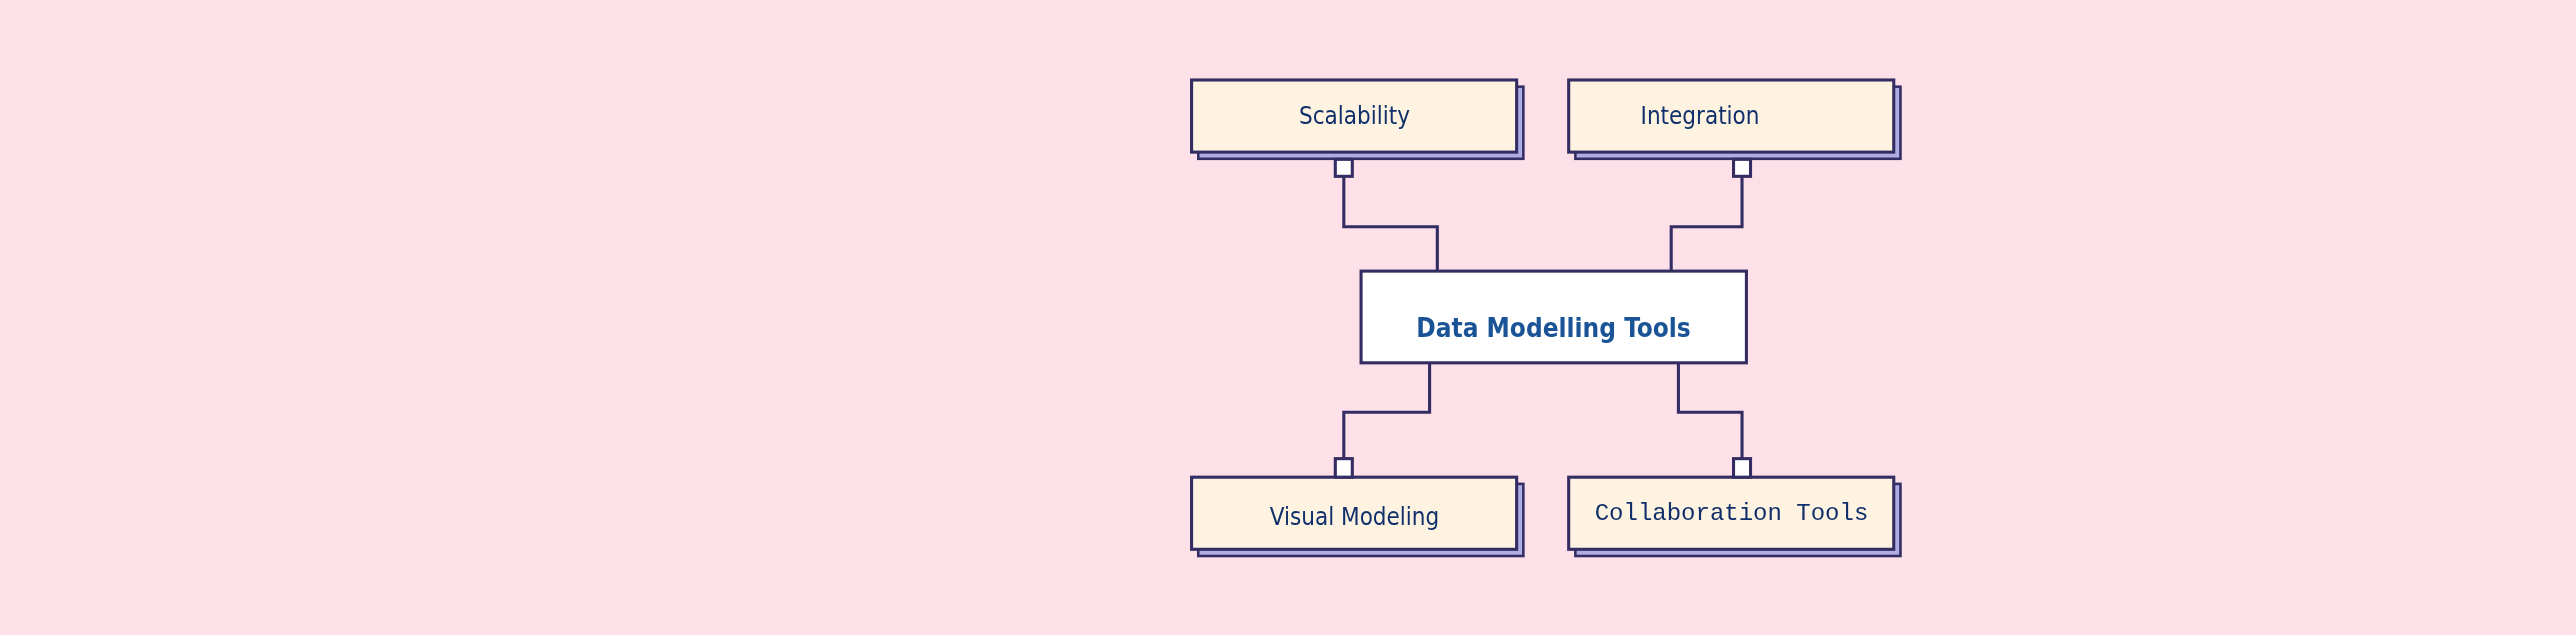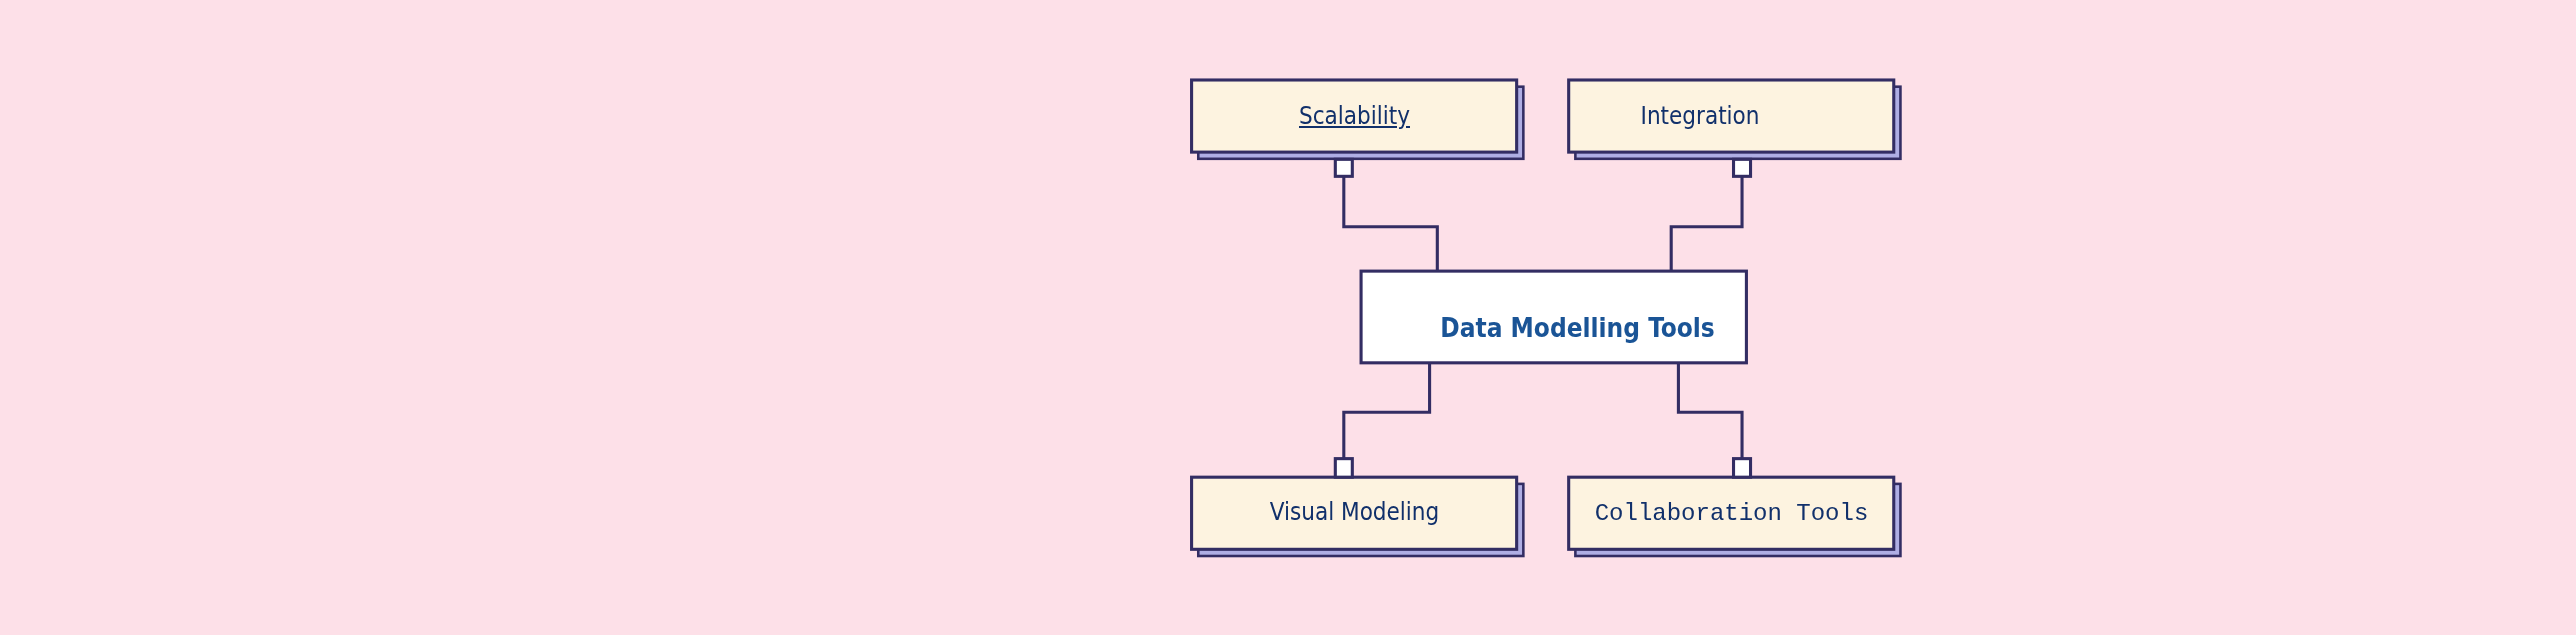--- a/index.html
+++ b/index.html
@@ -122,22 +122,22 @@
 
   <g>
     <rect x="2592" y="309" width="33" height="33" fill="#ffffff" stroke="#332d63" stroke-width="6"></rect>
     <rect x="3365" y="309" width="33" height="33" fill="#ffffff" stroke="#332d63" stroke-width="6"></rect>
     <rect x="2592" y="890" width="33" height="36" fill="#ffffff" stroke="#332d63" stroke-width="6"></rect>
     <rect x="3365" y="890" width="33" height="36" fill="#ffffff" stroke="#332d63" stroke-width="6"></rect>
   </g>
 
 </svg>
 
-<div class="node-label leaf-label" style="left:1192px; top:80px; width:325px; height:72px;text-decoration:underline;">Scalability</div>
+<div class="node-label leaf-label" style="left:1192px; top:80px; width:325px; height:72px;">Scalability</div>
 
 <div class="node-label leaf-label" style="left:1569px; top:80px; width:262px; height:72px;">Integration</div>
 
-<div class="node-label leaf-label" style="left:1192px; top:477px; width:325px; height:69px;">Visual Modeling</div>
+<div class="node-label leaf-label" style="left:1192px; top:477px; width:325px; height:80px;">Visual Modeling</div>
 
 <div class="node-label leaf-label" style="left:1569px; top:477px; width:325px; height:72px;font-family:Liberation Mono, monospace;">Collaboration Tools</div>
 
-<div class="node-label center-label" style="left:1361px; top:271px; width:385px; height:113px;margin-left:24px;">Data Modelling Tools</div>
+<div class="node-label center-label" style="left:1361px; top:271px; width:385px; height:113px;">Data Modelling Tools</div>
 
 
 </body></html>

